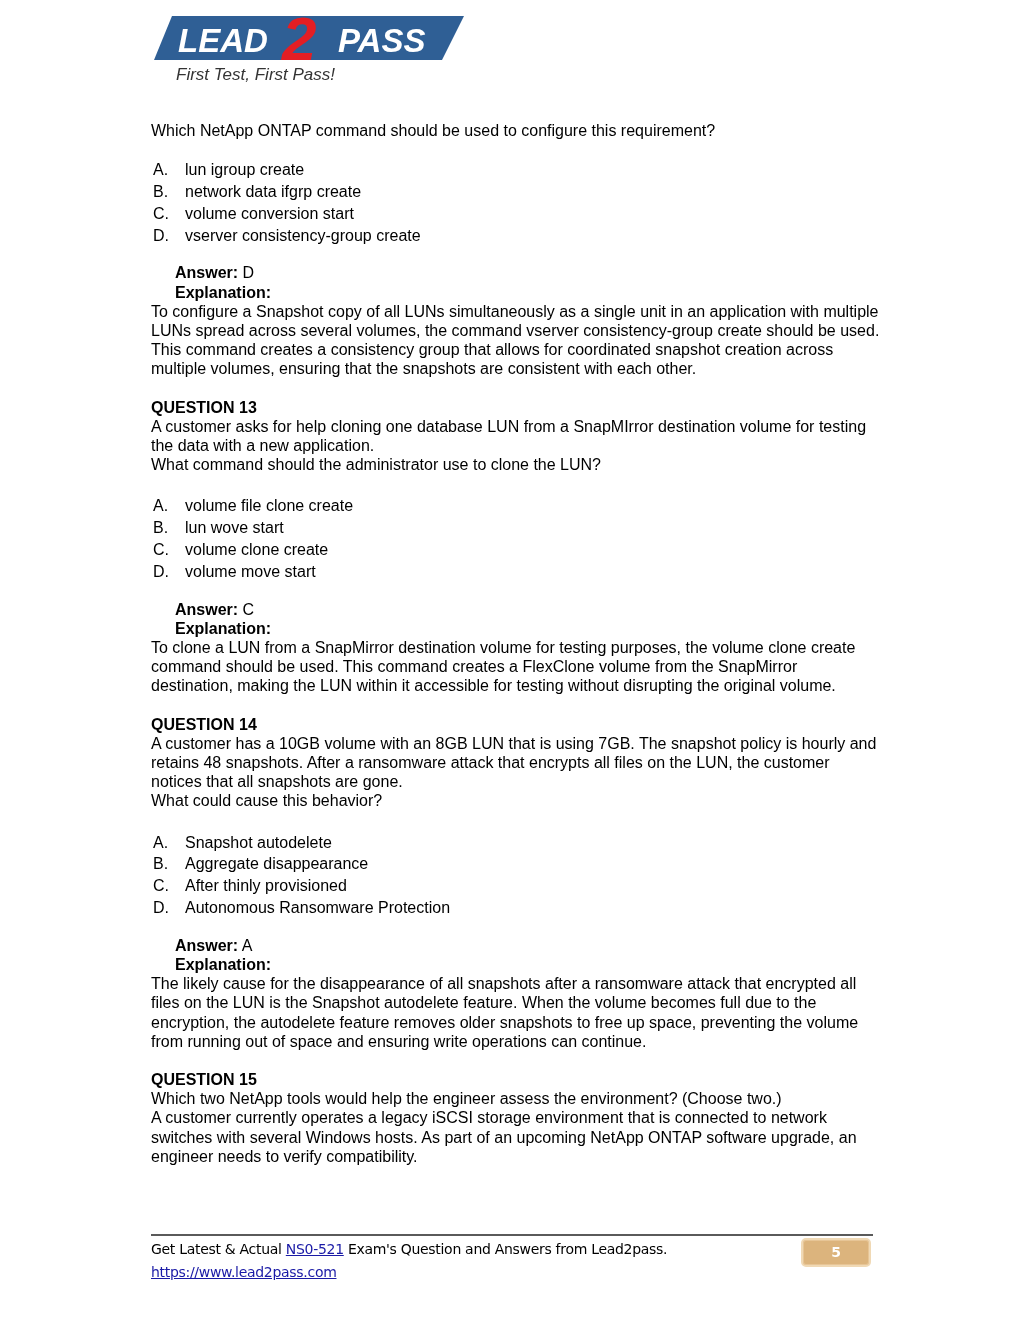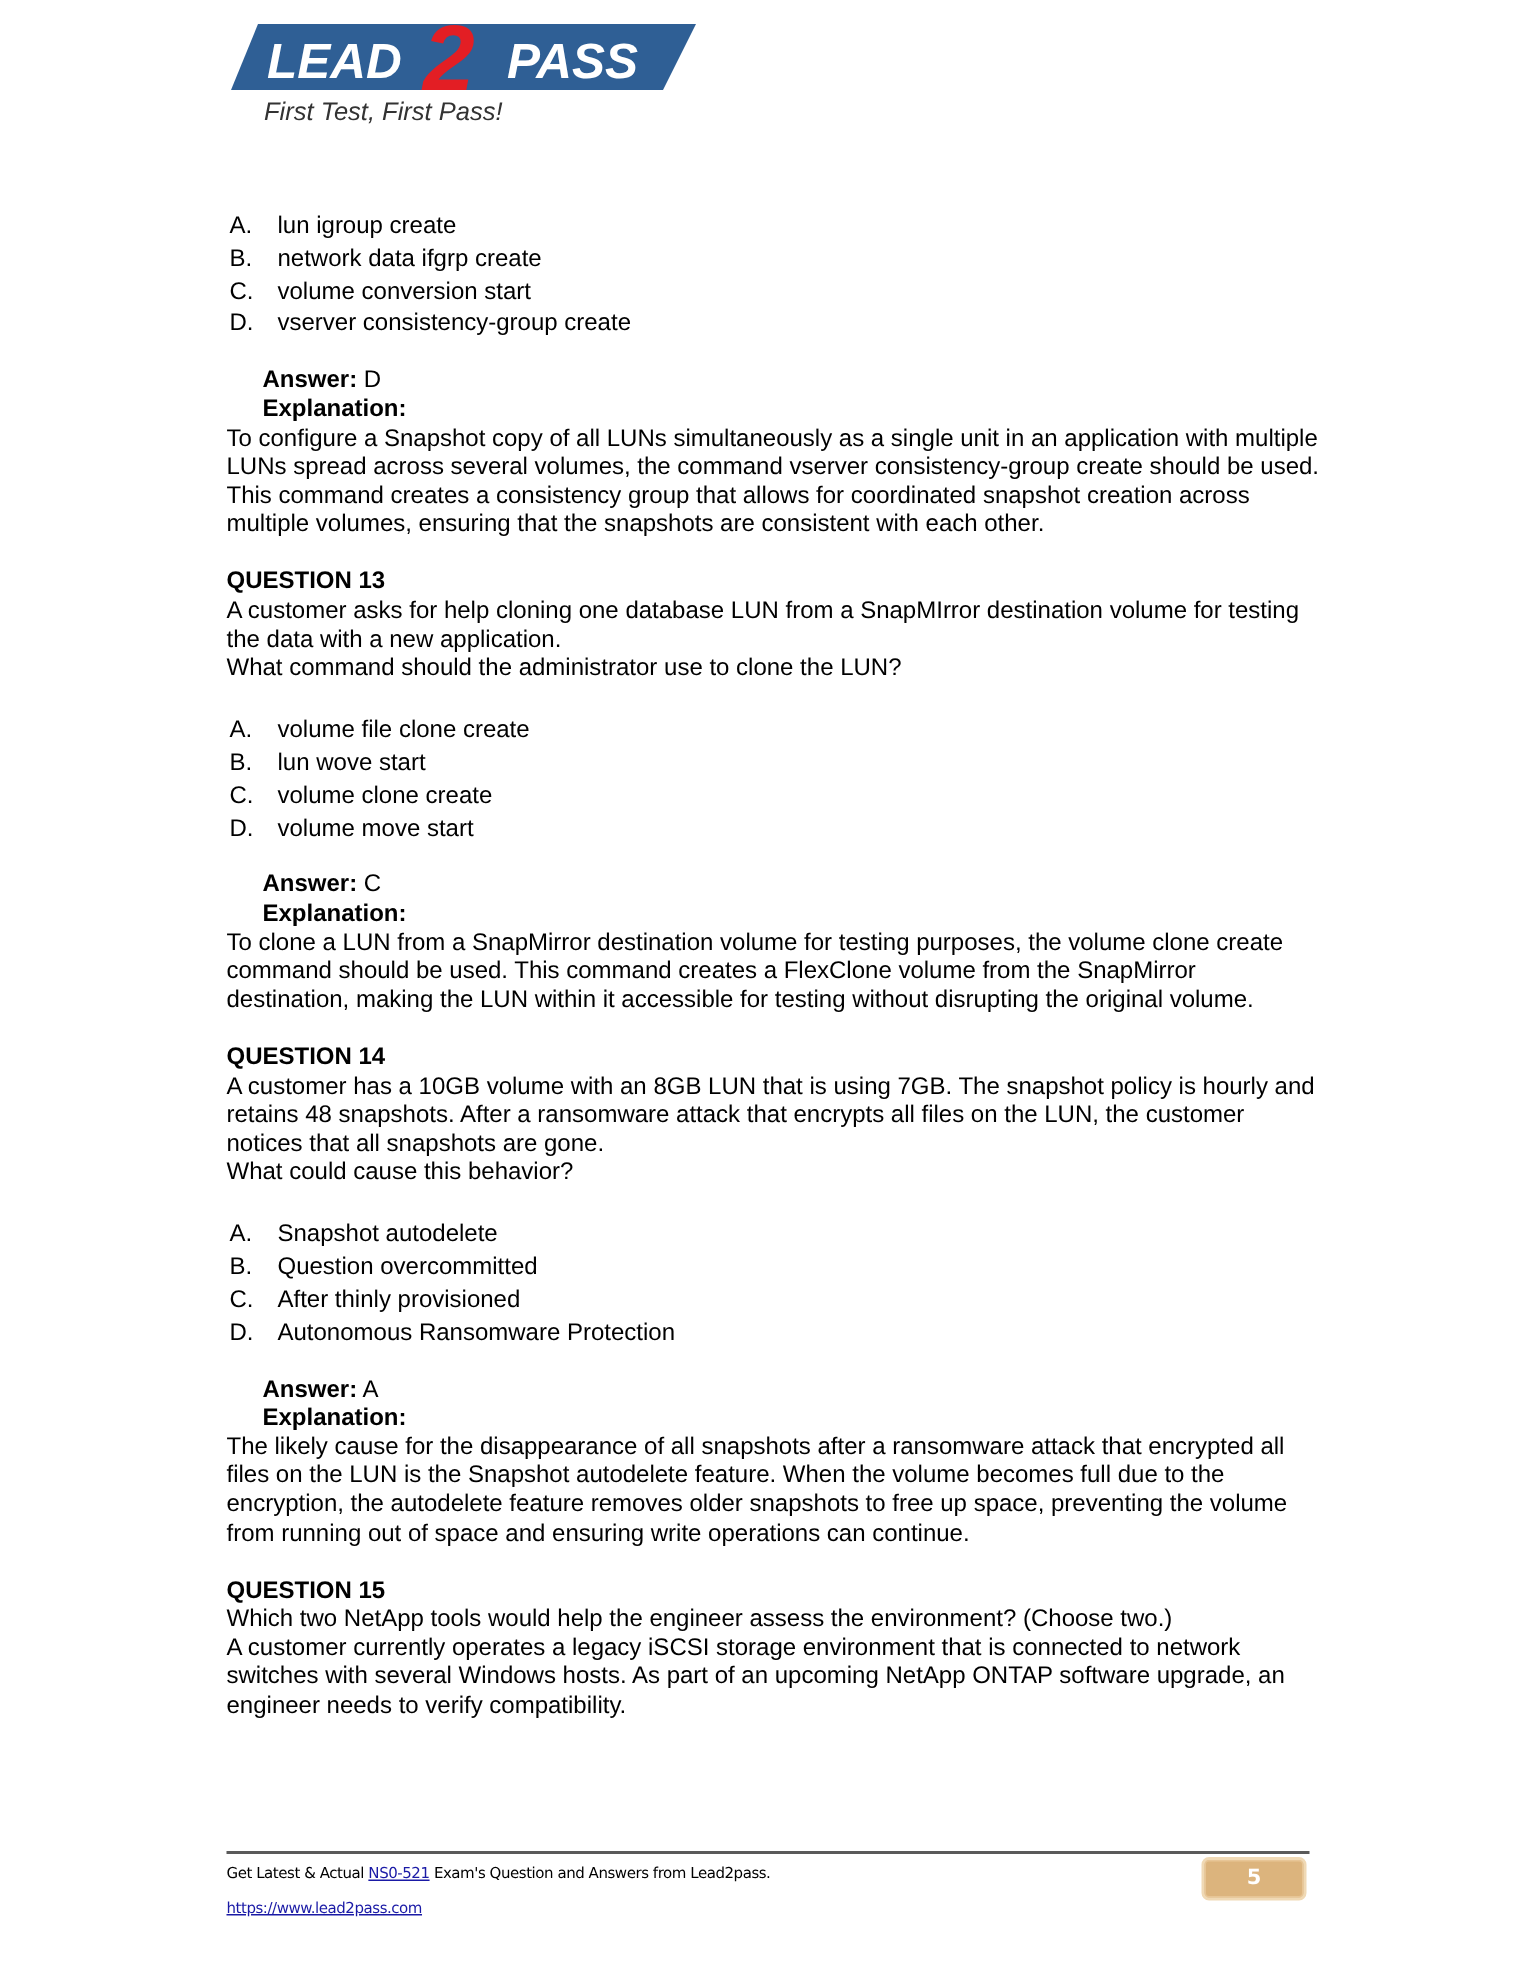--- a/index.html
+++ b/index.html
@@ -45,21 +45,21 @@
       width: 722px;
       height: 2px;
       background: #5a5a5a;
     }
     .footer {
       position: absolute;
       left: 151px;
       top: 1238px;
       width: 640px;
       font-family: "DejaVu Sans", sans-serif;
-      font-size: 10px;
+      font-size: 14px;
       line-height: 23px;
       color: #000;
       letter-spacing: -0.3px;
     }
     .footer a { color: #1a1aa6; text-decoration: underline; }
     .page-badge {
       position: absolute;
       left: 801px;
       top: 1238px;
       width: 70px;
@@ -86,20 +86,21 @@
     <text x="28" y="42" font-family="Liberation Sans, sans-serif" font-style="italic" font-weight="bold" font-size="33" fill="#ffffff">LEAD</text>
     <text x="132" y="50" font-family="Liberation Sans, sans-serif" font-style="italic" font-weight="bold" font-size="62" fill="#e31e24">2</text>
     <text x="188" y="42" font-family="Liberation Sans, sans-serif" font-style="italic" font-weight="bold" font-size="33" fill="#ffffff">PASS</text>
     <text x="26" y="70" font-family="Liberation Sans, sans-serif" font-style="italic" font-size="17" fill="#333333">First Test, First Pass!</text>
   </svg>
 </div>
 
 <div class="content">
 
   <section>
+    <p class="para">Which NetApp ONTAP command should be used to configure this requirement?</p>
     <div class="gap"></div>
     <ul class="opts">
       <li>
           <span class="letter">A.</span>
           <span>lun igroup create</span>
         </li>
       <li>
           <span class="letter">B.</span>
           <span>network data ifgrp create</span>
         </li>
@@ -156,21 +157,21 @@
     <p class="para">A customer has a 10GB volume with an 8GB LUN that is using 7GB. The snapshot policy is hourly and retains 48 snapshots. After a ransomware attack that encrypts all files on the LUN, the customer notices that all snapshots are gone.</p>
     <p class="para">What could cause this behavior?</p>
     <div class="gap" style="height:21px"></div>
     <ul class="opts">
       <li>
           <span class="letter">A.</span>
           <span>Snapshot autodelete</span>
         </li>
       <li>
           <span class="letter">B.</span>
-          <span>Question overcommitted</span>
+          <span>Aggregate disappearance</span>
         </li>
       <li>
           <span class="letter">C.</span>
           <span>After thinly provisioned</span>
         </li>
       <li>
           <span class="letter">D.</span>
           <span>Autonomous Ransomware Protection</span>
         </li>
     </ul>

